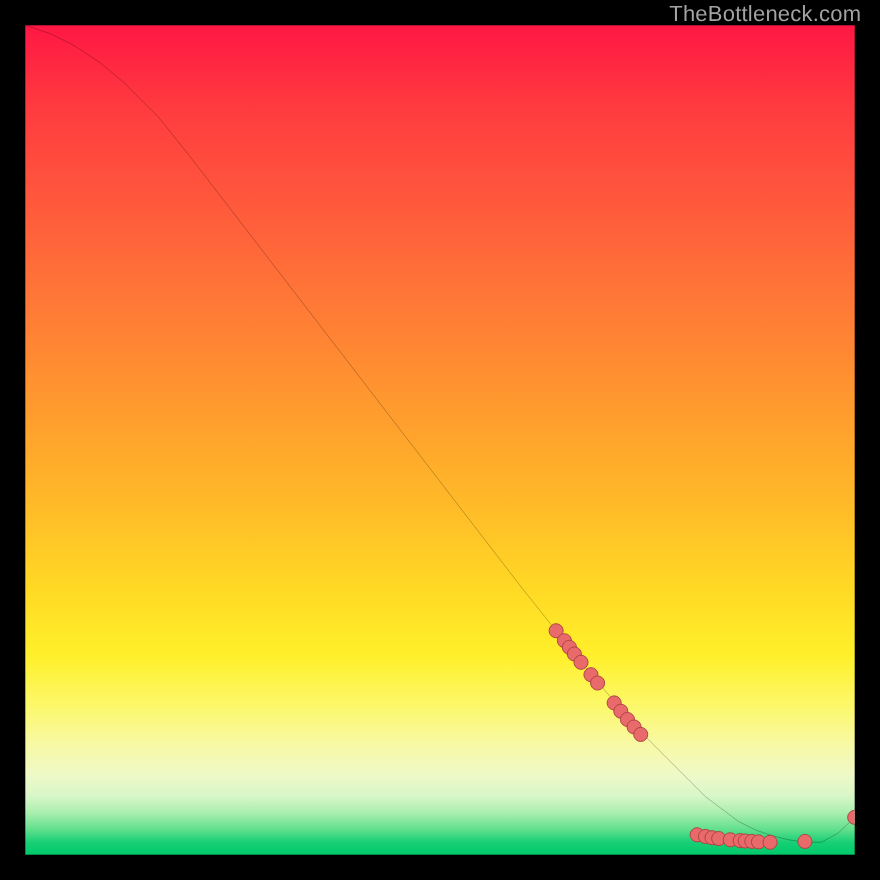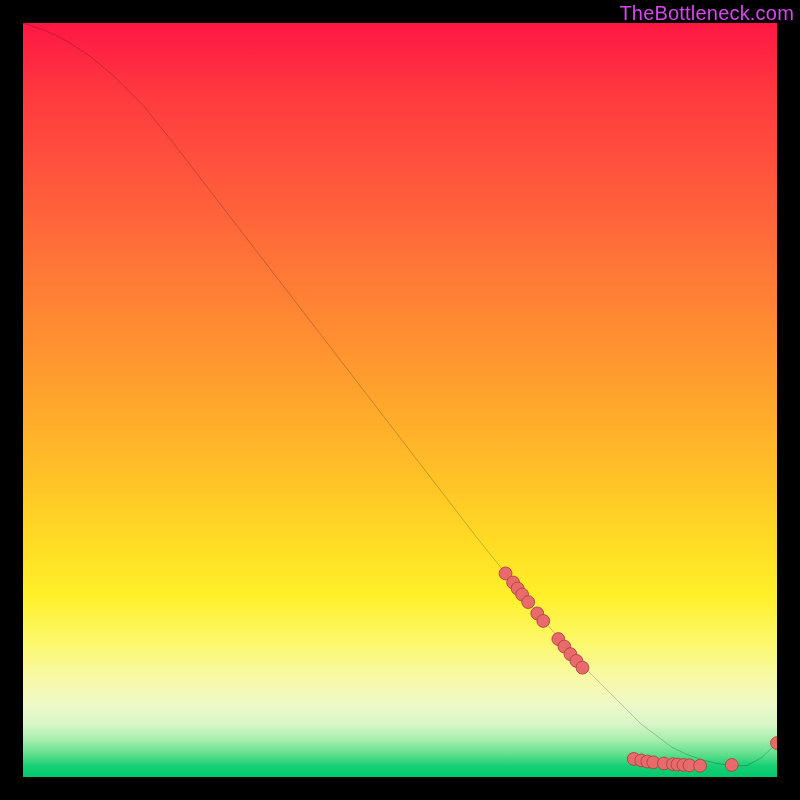--- a/index.html
+++ b/index.html
@@ -52,25 +52,25 @@
   }
   .overlay-svg {
     position: absolute;
     left: 0;
     top: 0;
     width: 100%;
     height: 100%;
   }
   .watermark {
     position: absolute;
-    right: 6px;
+    right: 17px;
     top: 2px;
     font-family: Arial, Helvetica, sans-serif;
     font-size: 20px;
-    color: #d946ef;
+    color: #a3a3a3;
     letter-spacing: 0.2px;
     user-select: none;
   }
 </style>
 </head>
 <body>
 
 <div class="stage">
   <div class="watermark">TheBottleneck.com</div>
 

